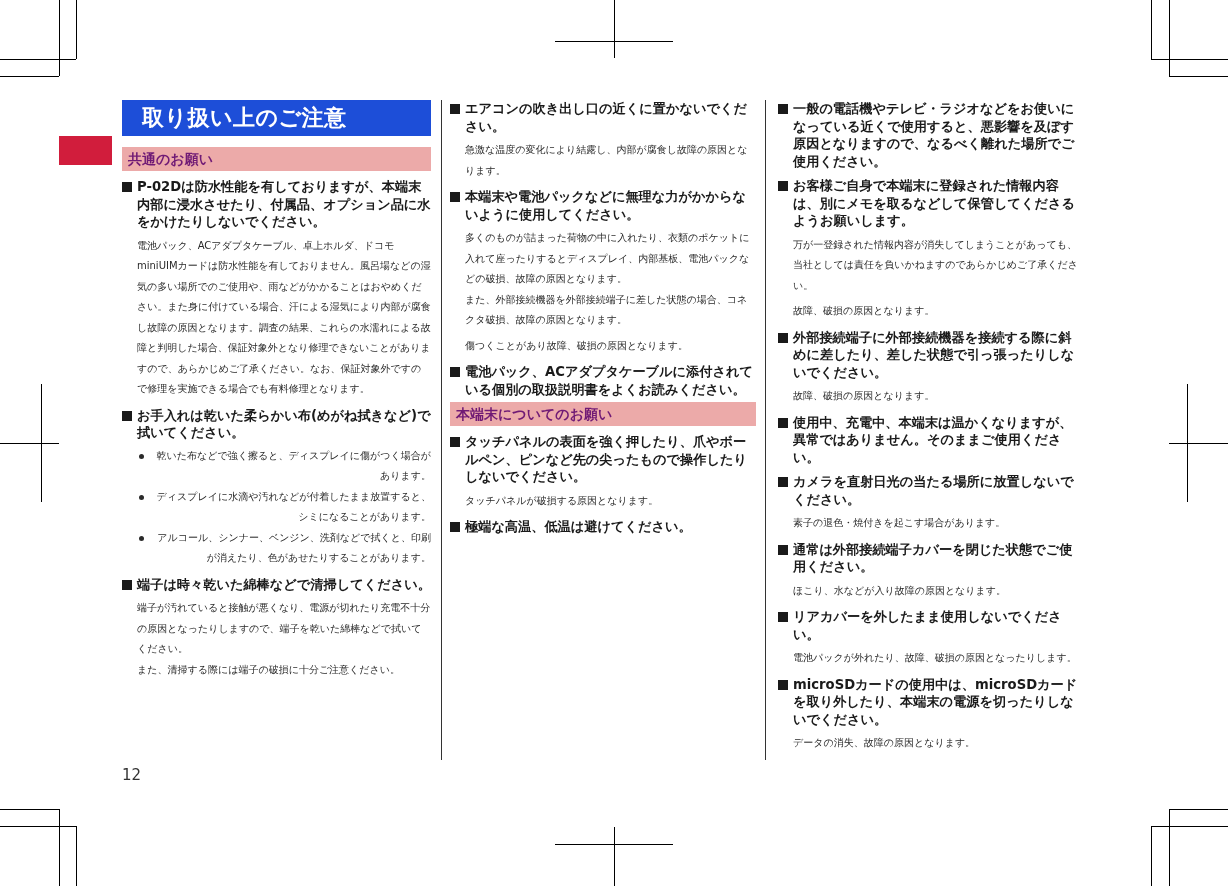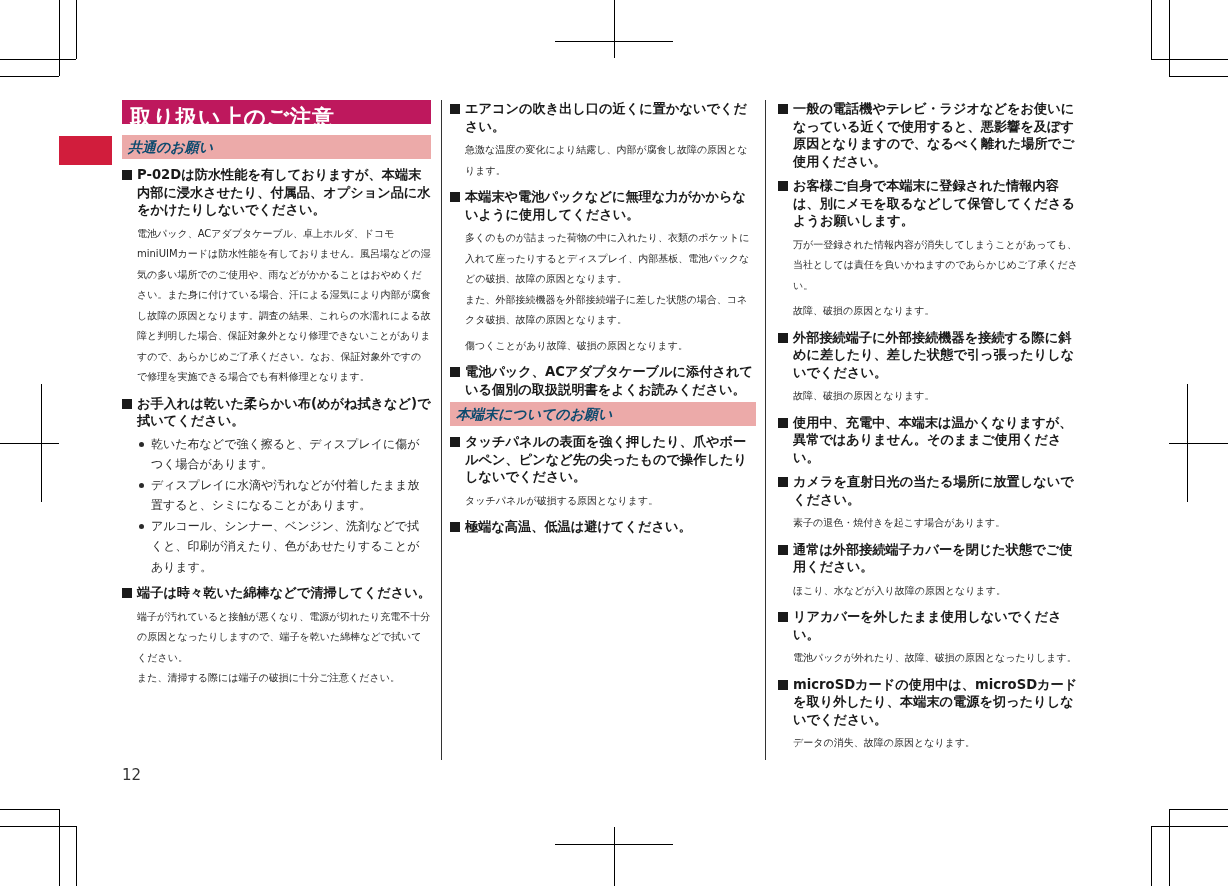--- a/index.html
+++ b/index.html
@@ -15,43 +15,43 @@
 
   .edge-tab { position:absolute; left:59px; top:136px; width:53px; height:29px; background:#d11d3c; }
 
   .col { position:absolute; top:100px; }
   .col1 { left:122px; width:309px; }
   .col2 { left:450px; width:306px; }
   .col3 { left:778px; width:306px; }
   .vsep { position:absolute; width:1px; background:#333; top:100px; height:660px; }
 
   .title-bar {
-    background:#be185d; color:#fff; font-weight:bold; font-size:22px;
-    height:24px; line-height:36px; padding-left:8px; letter-spacing:0.5px;
+    background:#1d4ed8; color:#fff; font-weight:bold; font-size:22px;
+    height:36px; line-height:36px; padding-left:20px; letter-spacing:0.5px;
   }
   .section-bar {
-    background:#ecaaa9; color:#0c4a6e; font-weight:bold; font-size:14px;
-    height:24px; line-height:24px; padding-left:6px;font-style:italic;
+    background:#ecaaa9; color:#701a75; font-weight:bold; font-size:14px;
+    height:24px; line-height:24px; padding-left:6px;
   }
   .col1 .section-bar { margin-top:11px; }
   .col2 .section-bar { margin-top:4px; }
 
   .heading {
     position:relative; font-weight:bold; font-size:13.2px; line-height:17.5px;
     padding-left:15px; margin-top:7px;
   }
   .heading .sq {
     position:absolute; left:0; top:4px; width:10px; height:10px; background:#1a1a1a;
   }
   .body {
     font-size:10px; line-height:20.5px; padding-left:15px; margin-top:5px; color:#2a2a2a;
   }
   .bullets { list-style:none; margin:4px 0 0 0; padding:0 0 0 15px; }
   .bullets li {
-    position:relative; padding-left:14px; font-size:12px; line-height:20.5px; color:#2a2a2a;
+    position:relative; padding-left:14px; font-size:10px; line-height:20.5px; color:#2a2a2a;text-align:right;
   }
   .bullets li .dot {
     position:absolute; left:2px; top:8px; width:5px; height:5px; border-radius:50%; background:#2a2a2a;
   }
   .page-num {
     position:absolute; left:122px; top:766px; font-size:15px; color:#333;
   }
 </style>
 </head>
 <body>

